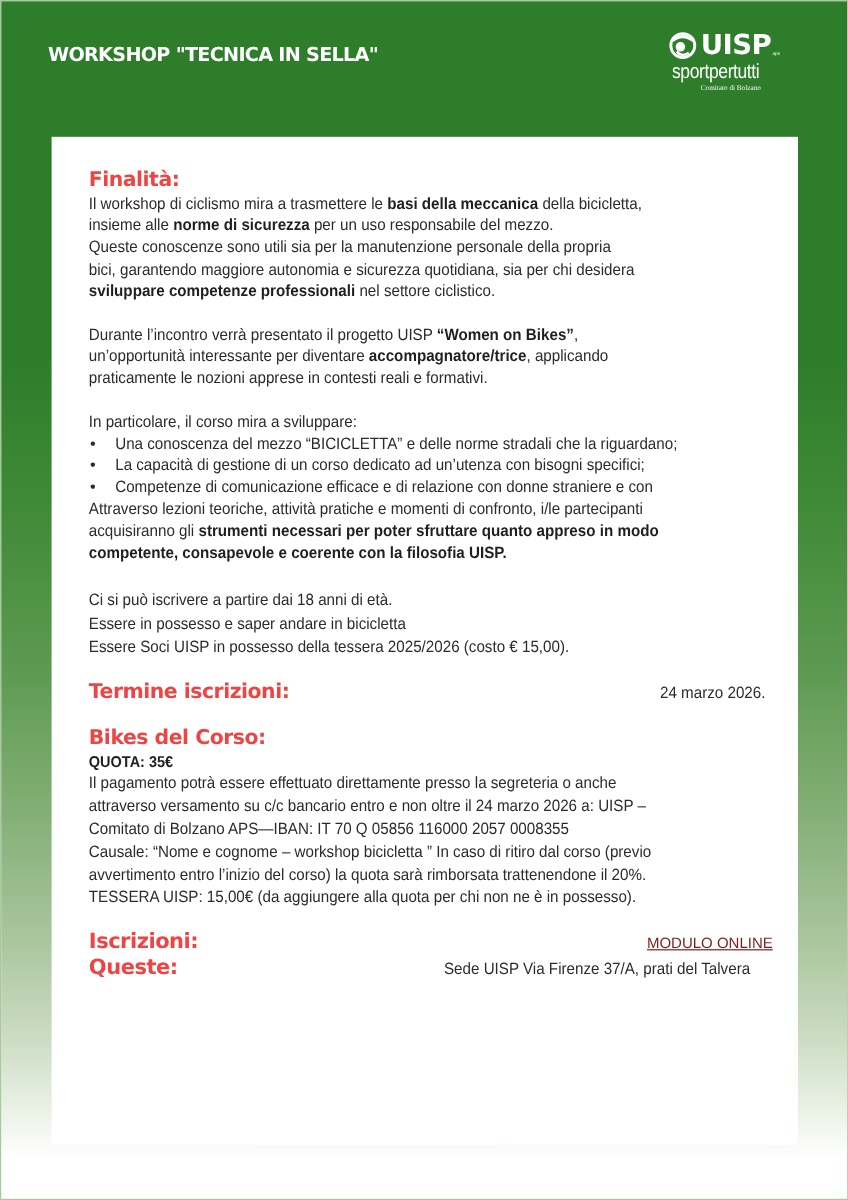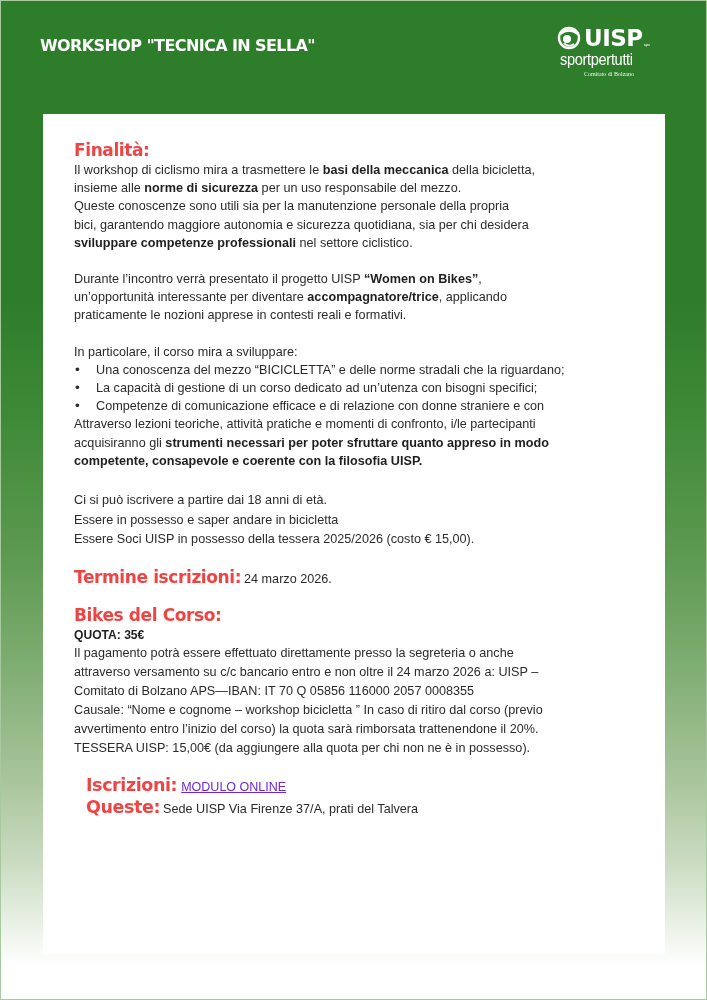--- a/index.html
+++ b/index.html
@@ -72,24 +72,24 @@
       font-weight: bold;
       font-size: 17px;
       line-height: 21px;
       letter-spacing: -0.4px;
     }
     .p { white-space: nowrap; transform: scaleX(0.93); transform-origin: left center; }
     .b { font-weight: bold; color: #1f1f1f; }
     .gap { height: 18px; }
     .bullet-row { display: flex; white-space: nowrap; }
     .bullet-dot { width: 22px; flex: none; padding-left: 1px; }
-    .inline-head { display: flex; align-items: baseline; white-space: nowrap; }
+    .inline-head { display: flex; align-items: baseline; white-space: nowrap; justify-content: space-between; }
     .inline-head .val { margin-left: 5px; font-size: 13.6px; color: #2b2b2b; transform: scaleX(0.93); transform-origin: left center; display: inline-block; }
-    .link { color: #6d28d9; text-decoration: underline; font-size: 12.5px; }
-    .info-block .h { font-size: 17.5px; line-height: 22px; margin-left: 12px; }
+    .link { color: #7f1d1d; text-decoration: underline; font-size: 12.5px; }
+    .info-block .h { font-size: 17.5px; line-height: 22px; }
   </style>
 </head>
 <body>
 
 <div class="page-bg"></div>
 
 <div class="header-title">WORKSHOP "TECNICA IN SELLA"</div>
 
 <div class="logo">
   <div class="logo-top">

